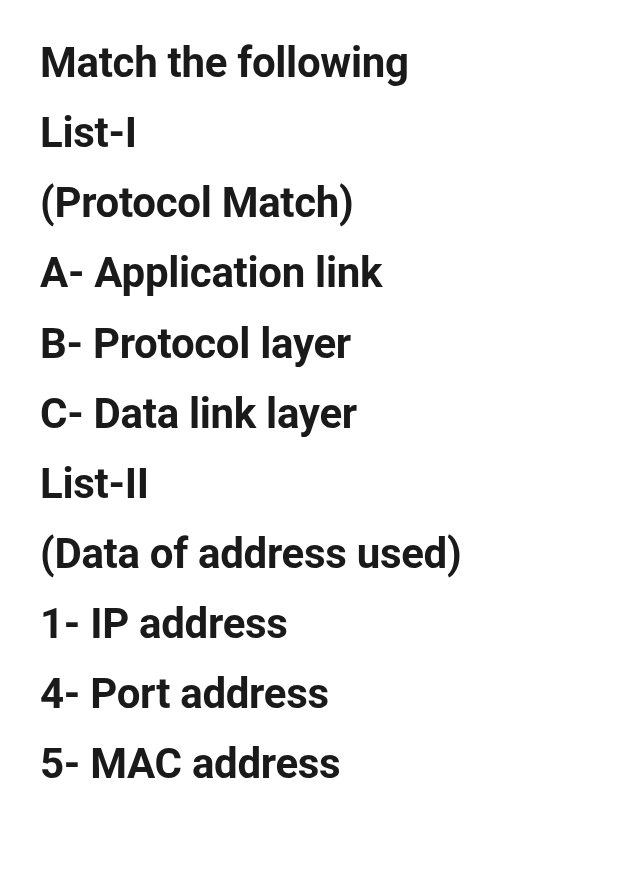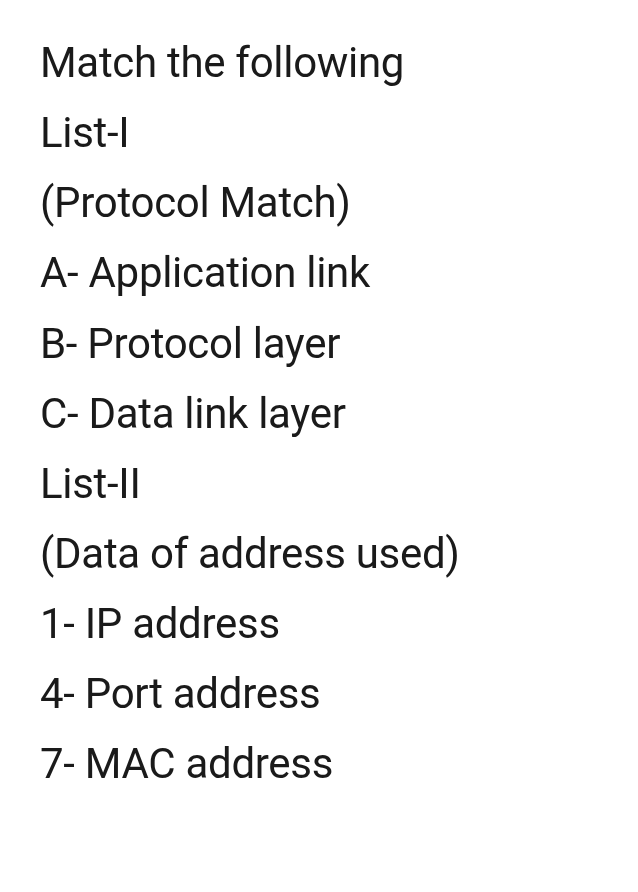--- a/index.html
+++ b/index.html
@@ -14,32 +14,32 @@
       font-family: -apple-system, BlinkMacSystemFont, "Segoe UI", Roboto, Helvetica, Arial, sans-serif;
       padding: 28px 40px;
       color: #1a1a1a;
     }
     .line {
       font-size: 42px;
       line-height: 1.67;
       letter-spacing: -0.3px;
     }
     .bold {
-      font-weight: 400;
+      font-weight: 700;
     }
     .normal {
-      font-weight: 400;
+      font-weight: 700;
     }
   </style>
 </head>
 <body>
 
 <div class="line normal">Match the following</div>
 <div class="line bold">List-I</div>
 <div class="line bold">(Protocol Match)</div>
 <div class="line normal">A- Application link</div>
 <div class="line normal">B- Protocol layer</div>
 <div class="line normal">C- Data link layer</div>
 <div class="line bold">List-II</div>
 <div class="line bold">(Data of address used)</div>
 <div class="line normal">1- IP address</div>
 <div class="line normal">4- Port address</div>
-<div class="line normal">7- MAC address</div>
+<div class="line normal">5- MAC address</div>
 
 </body></html>

